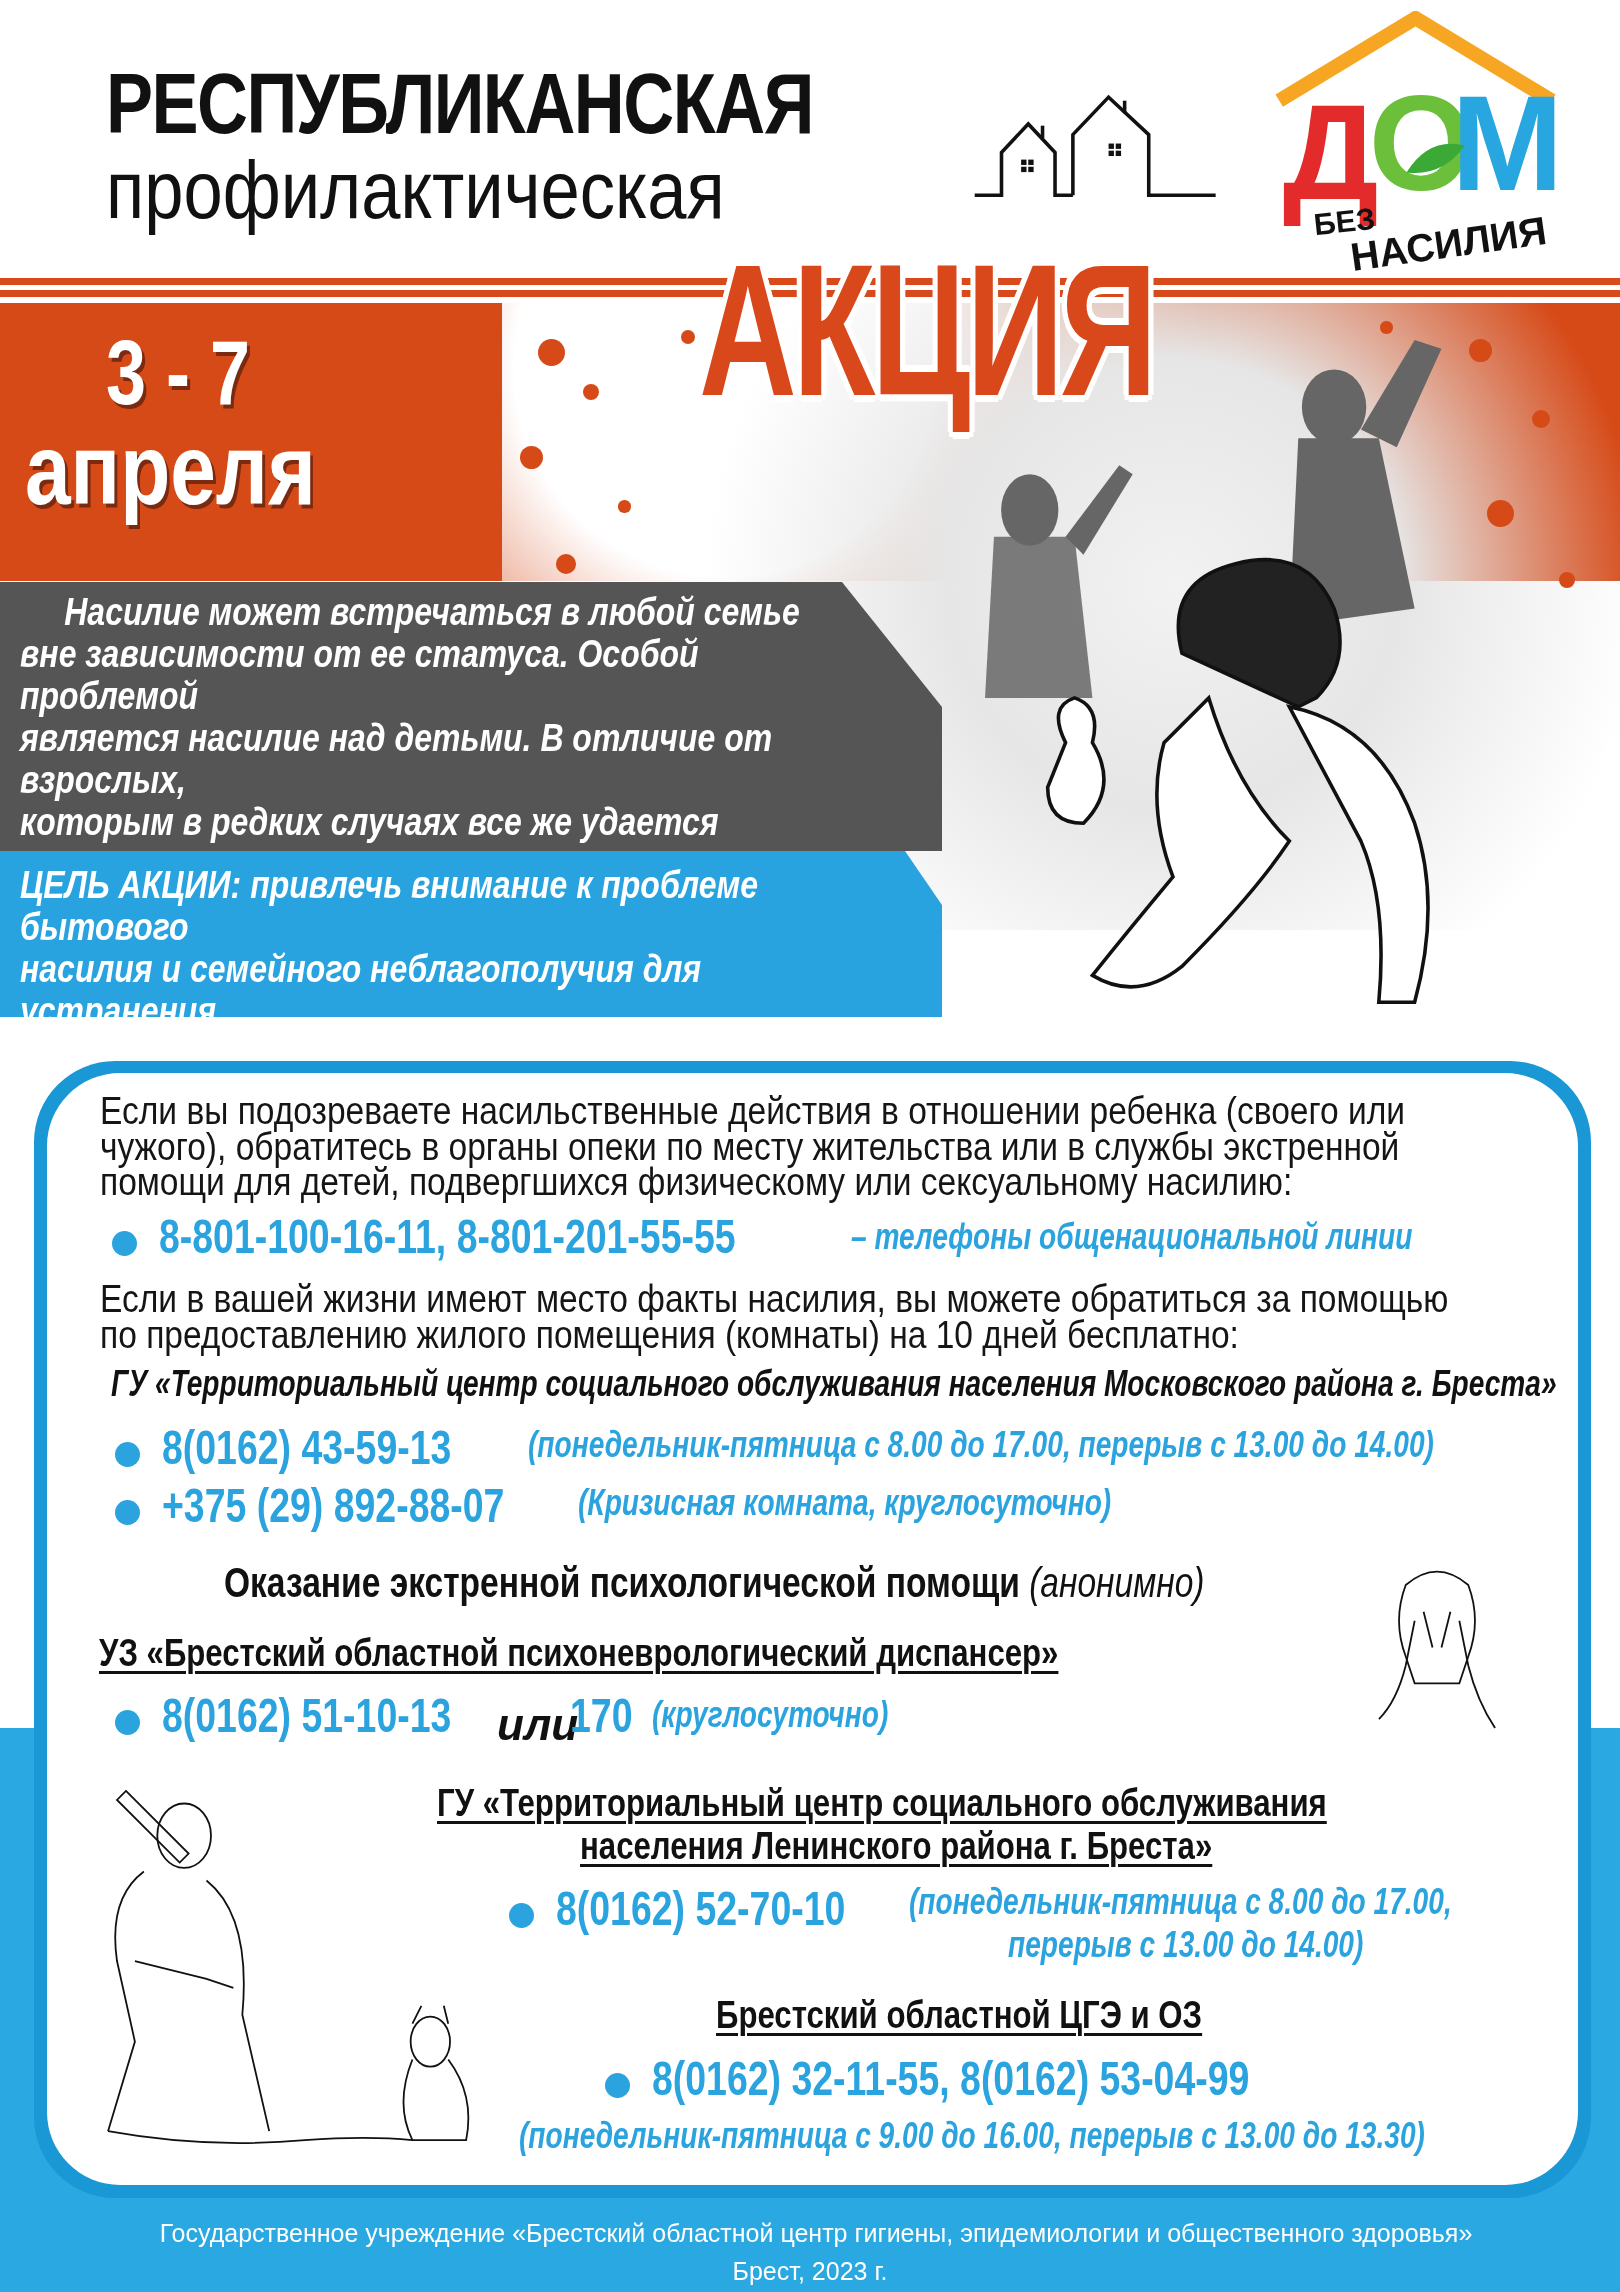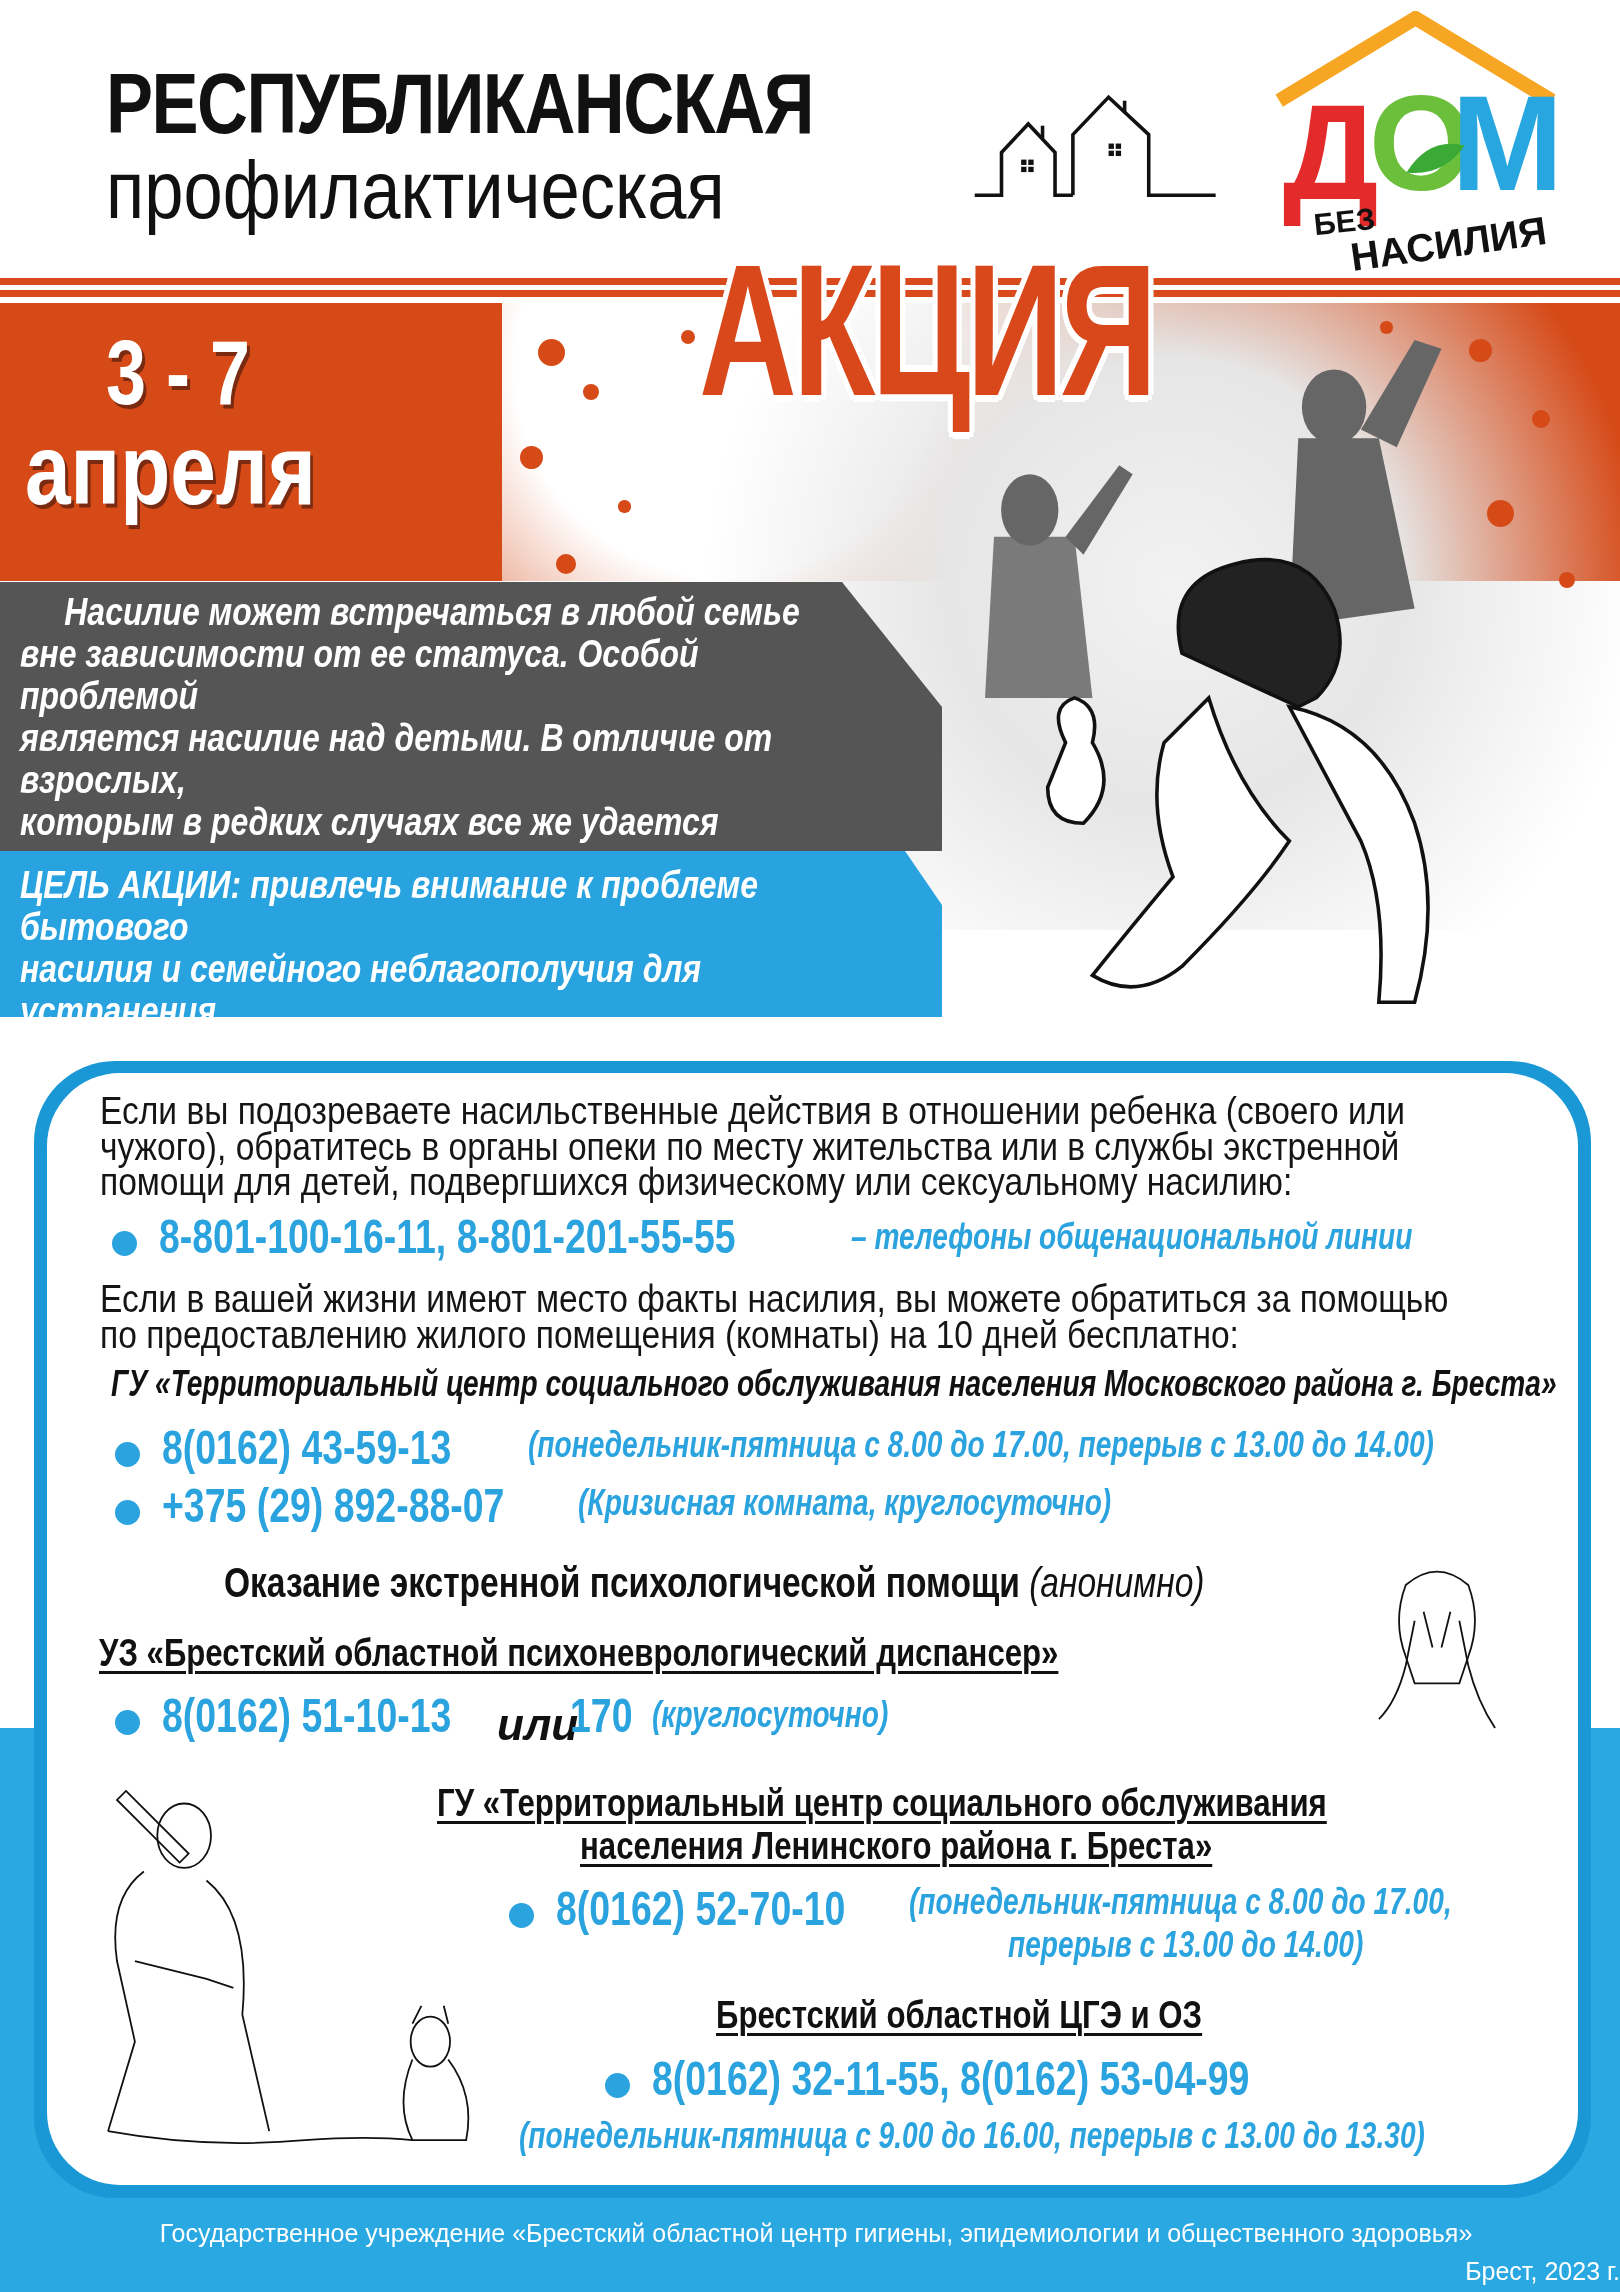--- a/index.html
+++ b/index.html
@@ -55,21 +55,21 @@
   .phone { color:#2aa3de; font-size:48px; font-weight:900; white-space:nowrap; transform:scaleX(0.78); transform-origin:left top; }
   .note { color:#2aa3de; font-size:37px; font-style:italic; font-weight:700; white-space:nowrap; transform:scaleX(0.76); transform-origin:left top; }
   .bullet { display:inline-block; width:25px; height:25px; border-radius:50%; background:#2aa3de; vertical-align:middle; margin-right:21.5px; position:relative; top:-5.4px; }
   .org-i { color:#111; font-size:36px; font-style:italic; font-weight:900; white-space:nowrap; transform:scaleX(0.78); transform-origin:left top; }
   .org-u { color:#111; font-size:38px; font-weight:700; white-space:nowrap; text-decoration:underline; text-decoration-thickness:2.7px; text-underline-offset:5.4px; transform:scaleX(0.82); transform-origin:left top; }
   .heading { color:#111; font-size:43px; font-weight:900; white-space:nowrap; transform:scaleX(0.78); transform-origin:left top; }
   .heading i { font-weight:400; font-style:italic; }
   .ili { color:#111; font-style:italic; font-weight:700; font-size:44px; }
 
   #footer1 { left:0; width:1620px; top:2219px; text-align:center; color:#fff; font-size:25px;padding-left:12px; }
-  #footer2 { left:0; width:1620px; top:2257px; text-align:right; color:#fff; font-size:25px; }
+  #footer2 { left:0; width:1620px; top:2257px; text-align:center; color:#fff; font-size:25px; }
 
   #sketch-face { left:1370px; top:1558px; width:134px; height:197px; }
   #sketch-people { left:72px; top:1782px; width:466px; height:376px; }
 </style>
 </head>
 <body>
 
 <div class="abs" id="title-bold">РЕСПУБЛИКАНСКАЯ</div>
 <div class="abs" id="title-light">профилактическая</div>
 

